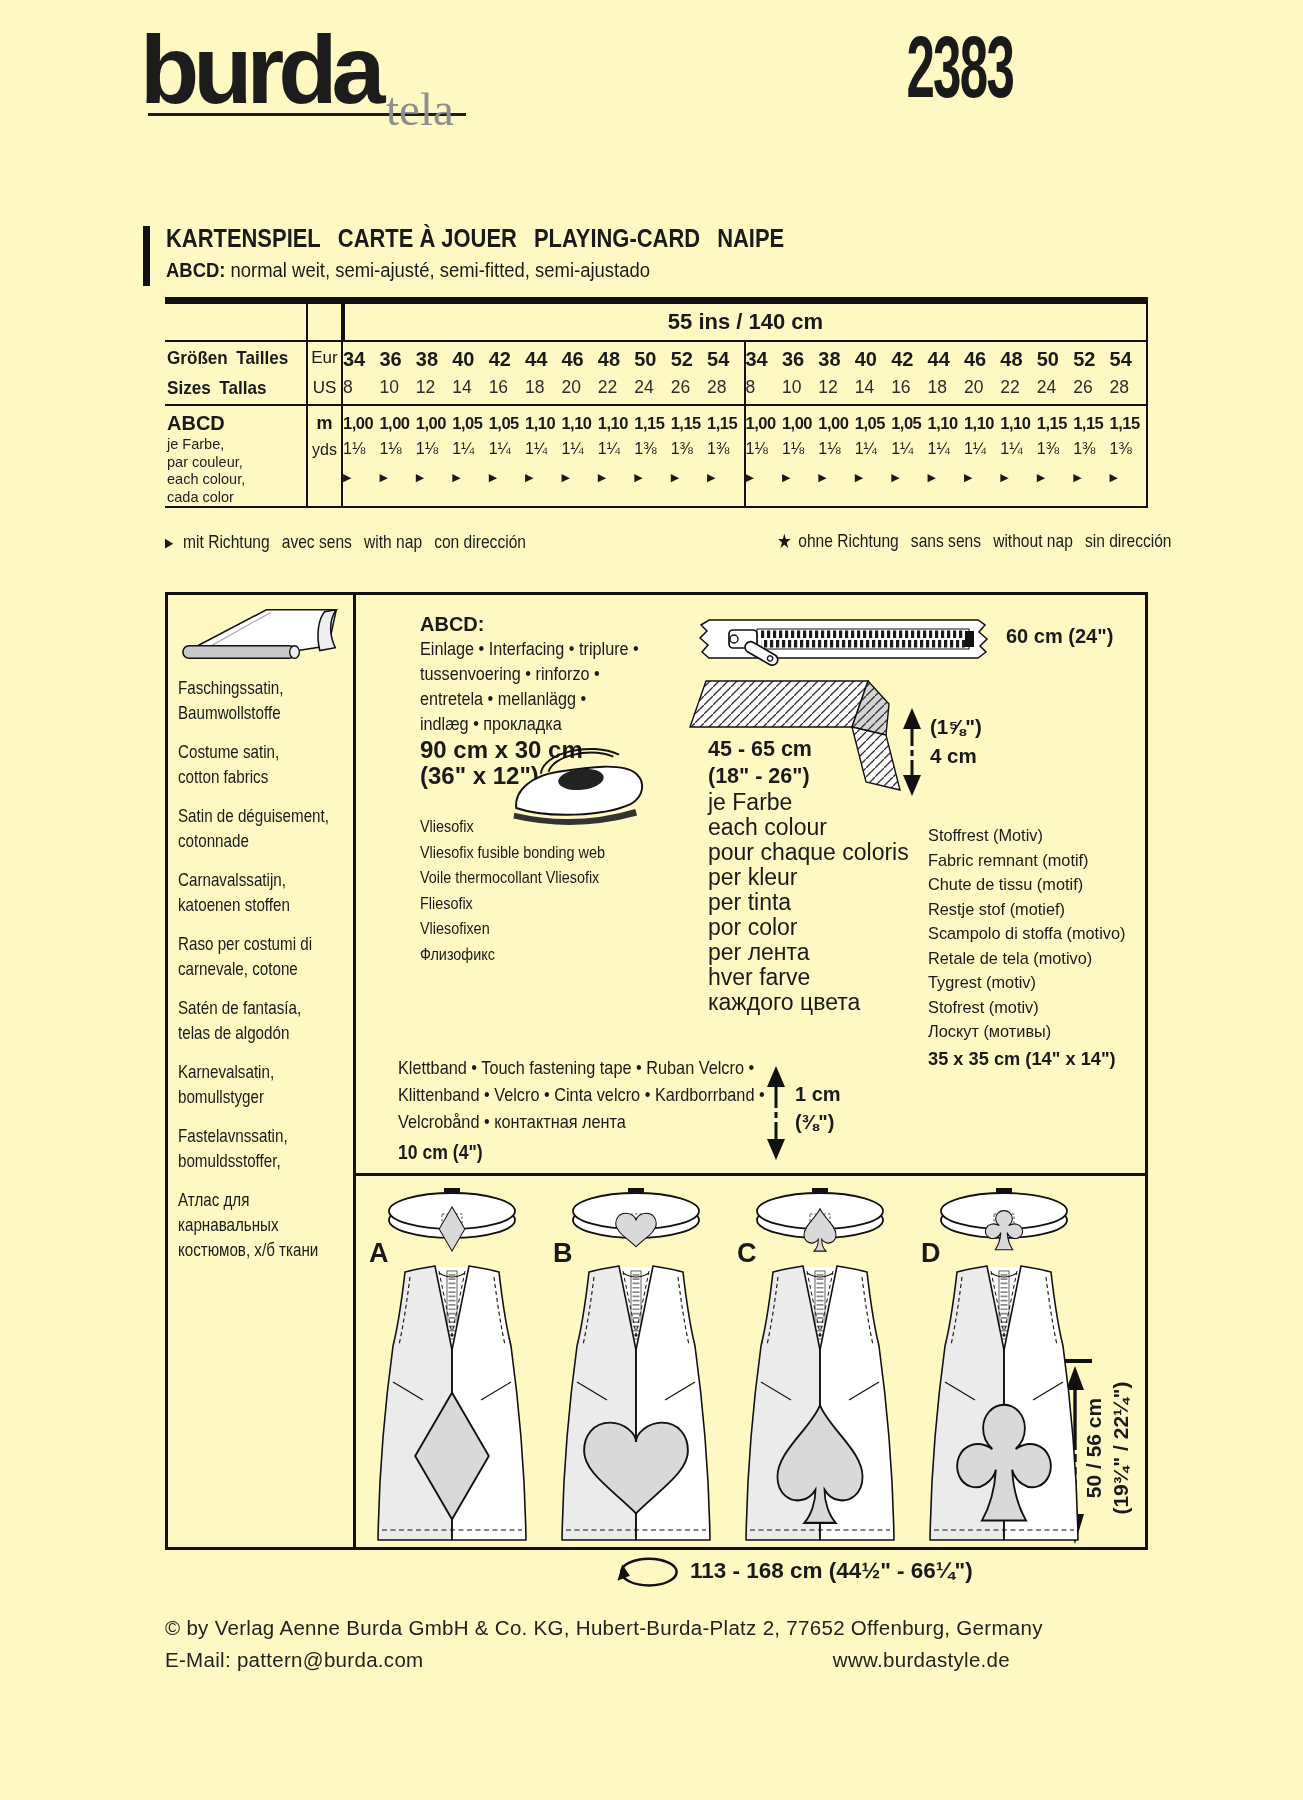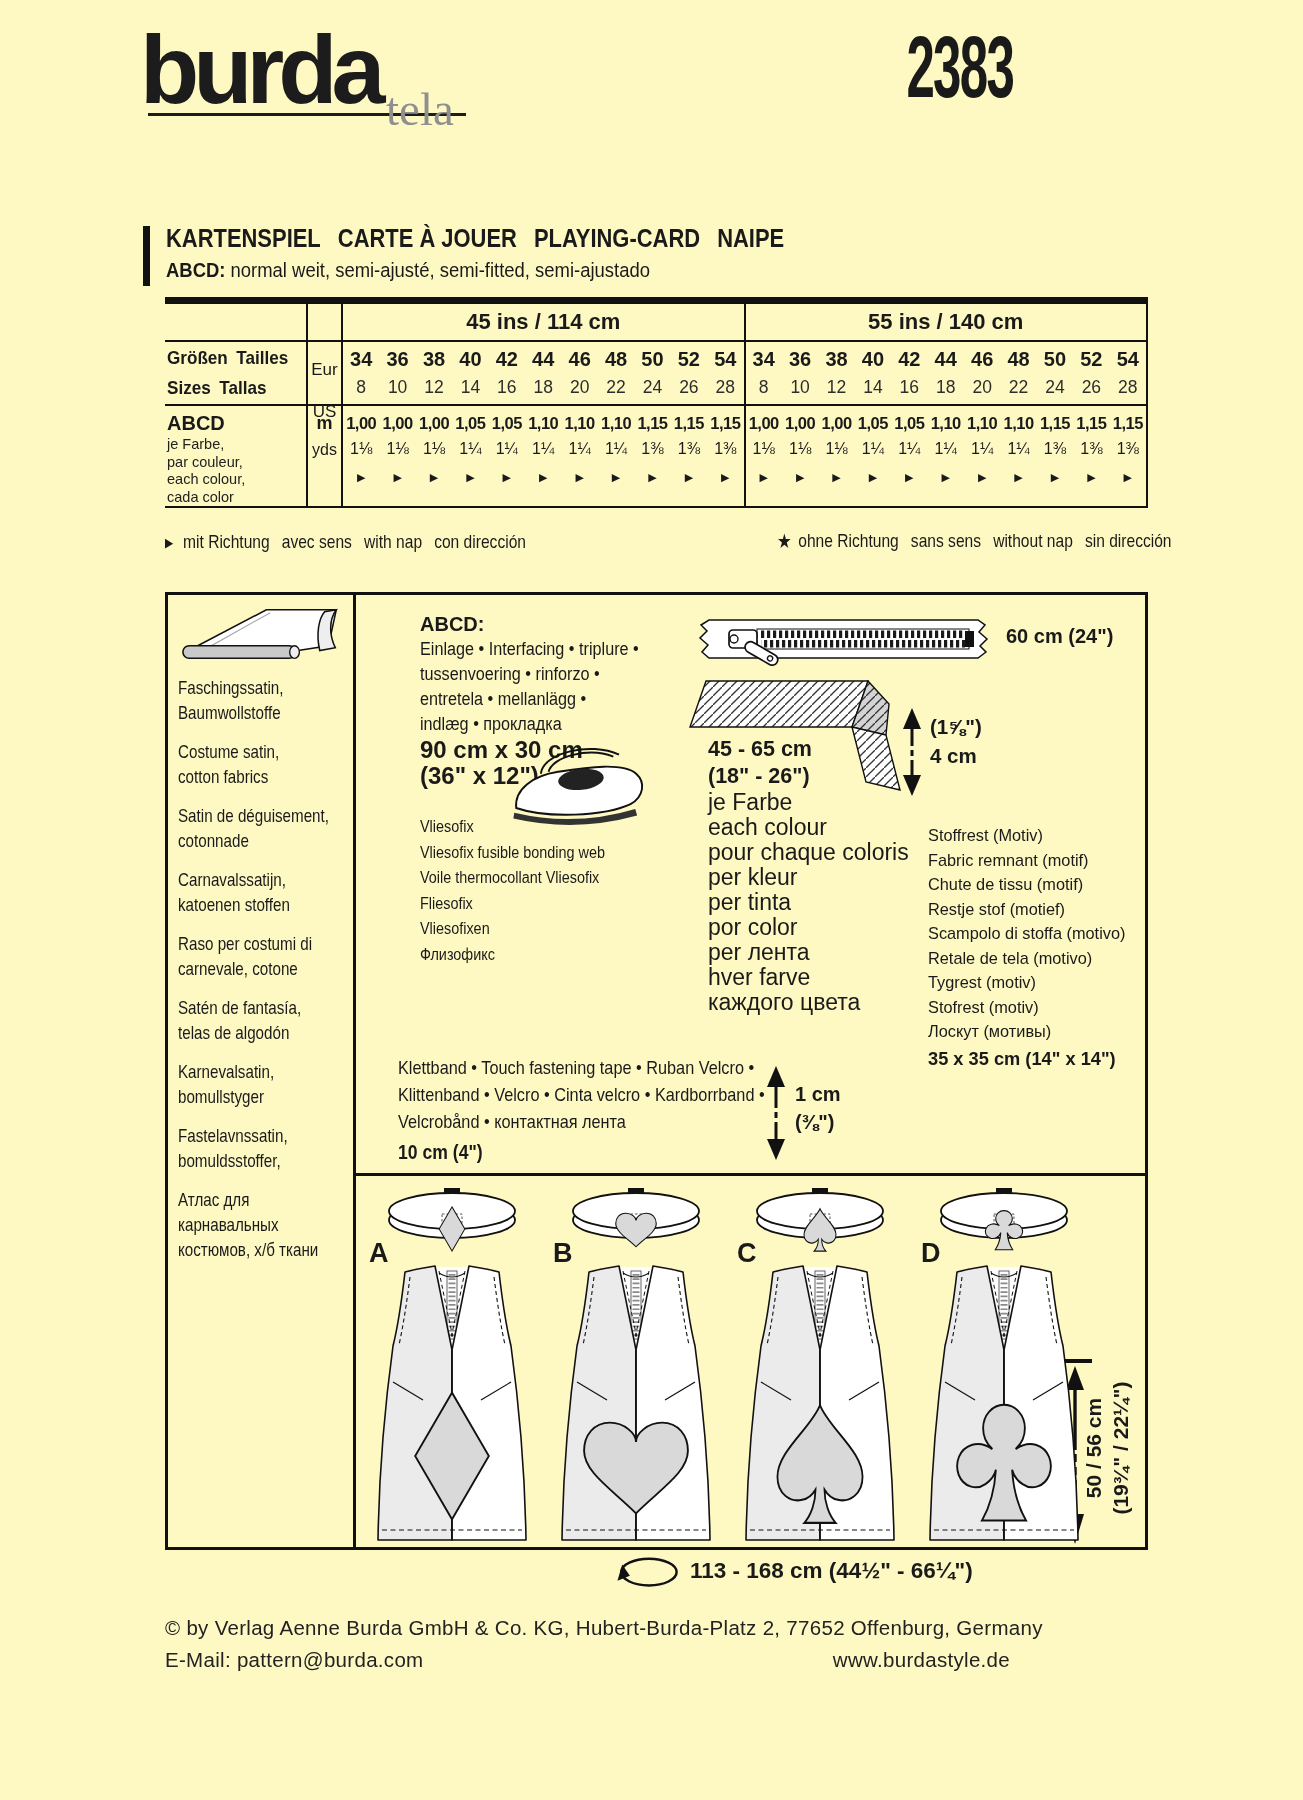--- a/index.html
+++ b/index.html
@@ -31,23 +31,23 @@
   .tbar{height:7px;background:#111}
   .trow{display:flex;border-bottom:2px solid #111}
   .tbl .last{border-bottom:2px solid #111}
   .c-label{width:141px;box-sizing:border-box;padding-left:2px}
   .c-unit{width:37px;box-sizing:border-box;border-left:2px solid #111;border-right:2px solid #111;text-align:center}
   .c-group{flex:1;display:flex}
   .c-group.g2{border-left:2px solid #111}
   .tbl{border-right:2px solid #111;box-sizing:border-box}
   .ghead{flex:1;text-align:center;font-size:22px;font-weight:bold;line-height:36px}
   .r1{height:36px}.r2{height:62px}.r3{height:100px}
-  .col{flex:1;text-align:center}
+  .col{flex:1;}
   .lab2{font-size:19px;font-weight:bold;line-height:28px;padding-top:2px;white-space:nowrap}
-  .unit2{font-size:17px;line-height:28px;padding-top:14px}
+  .unit2{font-size:17px;line-height:28px;padding-top:2px}
   .eur{display:block;font-size:20px;font-weight:bold;line-height:30px;padding-top:2px}
   .us{display:block;font-size:17.5px;color:#2d2d2d;line-height:26px}
   .abcd{font-size:20px;font-weight:bold;line-height:26px;padding-top:4px}
   .note{font-size:14.5px;line-height:17.5px;color:#222}
   .um{display:block;font-size:18px;font-weight:bold;height:30px;line-height:34px}
   .uyd{display:block;font-size:16px;height:30px;line-height:28px}
   .m{display:block;font-size:16.5px;font-weight:bold;height:30px;line-height:34px;letter-spacing:-.5px}
   .yd{display:block;font-size:16px;height:28px;line-height:26px}
   .ar{display:block;font-size:11px;height:30px;line-height:26px}
 
@@ -114,23 +114,20 @@
 
   <div class="abs title-bar"></div>
   <div class="abs title-main cx86">KARTENSPIEL  CARTE À JOUER  PLAYING-CARD  NAIPE</div>
   <div class="abs title-sub cx90"><span class="b">ABCD:</span><span> normal weit, semi-ajusté, semi-fitted, semi-ajustado</span></div>
 
   <div class="abs tbl">
     <div class="tbar"></div>
     <div class="trow r1">
       <div class="c-label"></div>
       <div class="c-unit"></div>
-      <div class="c-group">
-          <div class="ghead">45 ins / 114 cm</div>
-        </div>
       <div class="c-group g2">
           <div class="ghead">55 ins / 140 cm</div>
         </div>
     </div>
     <div class="trow r2">
       <div class="c-label">
         <div class="lab2 cx90">Größen Tailles</div>
         <div class="lab2 cx90">Sizes Tallas</div>
       </div>
       <div class="c-unit">

